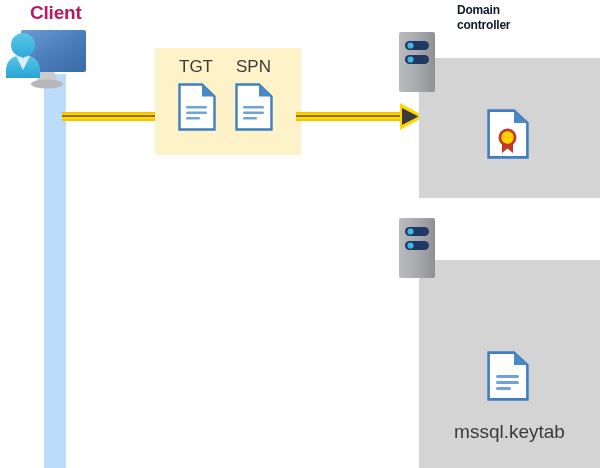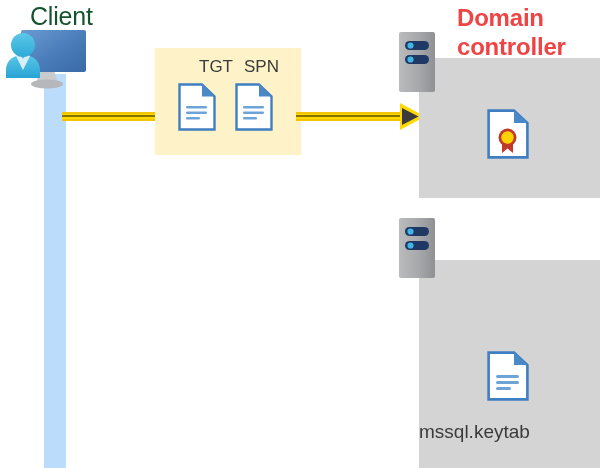--- a/index.html
+++ b/index.html
@@ -21,23 +21,23 @@
     width: 600px;
     height: 468px;
   }
 
   
   .abs { position: absolute; }
 
   
   #client-label {
     left: 30px; top: 2px;
-    font-size: 25px;
-    font-weight: normal;
-    color: #14532d;
+    font-size: 19px;
+    font-weight: bold;
+    color: #be185d;
     letter-spacing: -0.2px;
     white-space: nowrap;
   }
   #client-lifeline {
     left: 44px; top: 74px;
     width: 22px; height: 394px;
     background: #bcdcfb;
   }
   #client-icon {
     left: 2px; top: 26px;
@@ -47,24 +47,23 @@
   
   #message-box {
     left: 155px; top: 48px;
     width: 146px; height: 107px;
     background: #fdf2c8;
   }
   .doc-label {
     font-size: 17px;
     color: #3b3b3b;
     white-space: nowrap;
-    margin-left: 20px;
   }
   #tgt-label { left: 179px; top: 57px; }
-  #spn-label { left: 224px; top: 57px; }
+  #spn-label { left: 236px; top: 57px; }
 
   
   .arrow-line {
     height: 9px;
     background: linear-gradient(to bottom,
         #f5c400 0px, #f5c400 2px,
         #ffd900 2px, #ffd900 3px,
         #8a7200 3px, #8a7200 5px,
         #ffd900 5px, #ffd900 7px,
         #f5c400 7px, #f5c400 9px);
@@ -83,39 +82,39 @@
   #dc-panel   { left: 419px; top: 58px;  width: 181px; height: 140px; }
   #linux-panel{ left: 419px; top: 260px; width: 181px; height: 208px; }
 
   .server-icon {
     width: 36px; height: 60px;
   }
   #dc-server-icon    { left: 399px; top: 32px; }
   #linux-server-icon { left: 399px; top: 218px; }
 
   .node-title {
-    font-size: 24px;
+    font-size: 12px;
     font-weight: bold;
-    color: #ef4444;
+    color: #0f172a;
     line-height: 1.22;
     white-space: pre-line;
     letter-spacing: -0.2px;
   }
   #dc-title    { left: 457px; top: 3px; }
   #linux-title { left: 455px; top: 228px; }
 
   
   #cert-icon    { left: 487px; top: 109px; width: 42px; height: 50px; }
   #sql-icon     { left: 484px; top: 281px; width: 48px; height: 50px; }
   #keytab-icon  { left: 487px; top: 351px; width: 42px; height: 50px; }
 
   #keytab-label {
     left: 419px; top: 421px;
     width: 181px;
-    text-align: left;
+    text-align: center;
     font-size: 19px;
     color: #3b3b3b;
     white-space: nowrap;
   }
 </style>
 </head>
 <body>
 
 <div class="stage">
 

